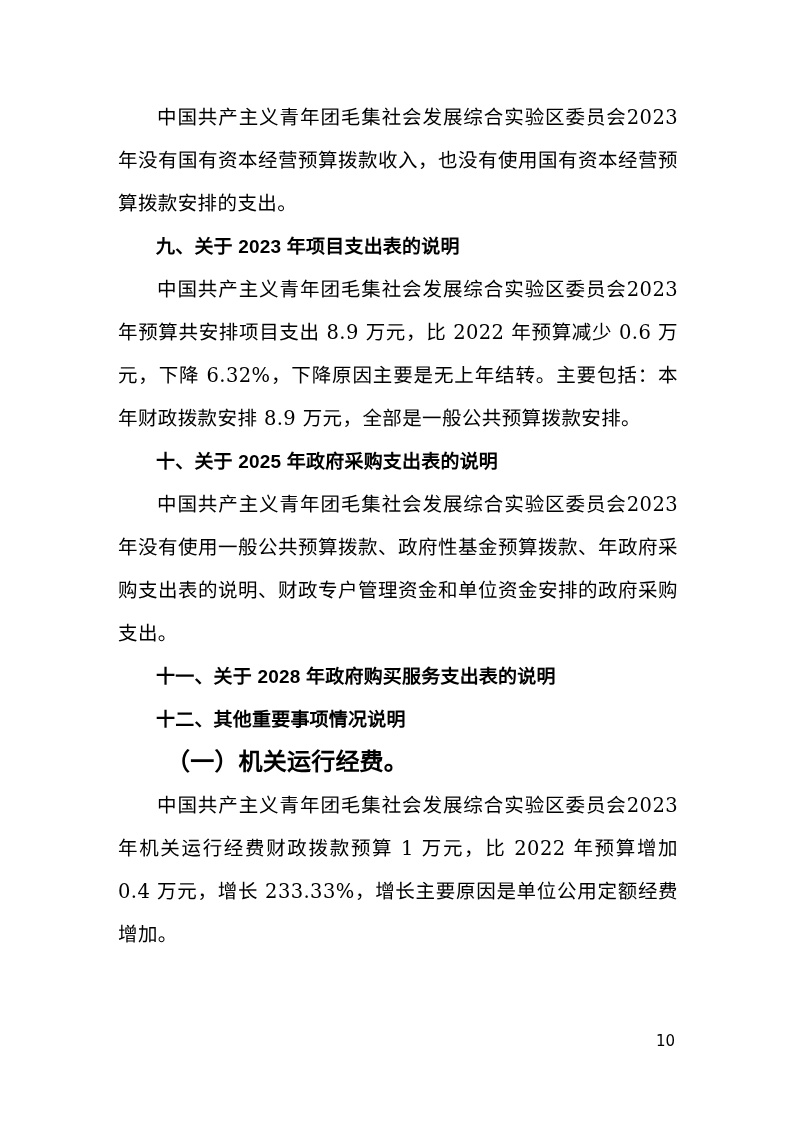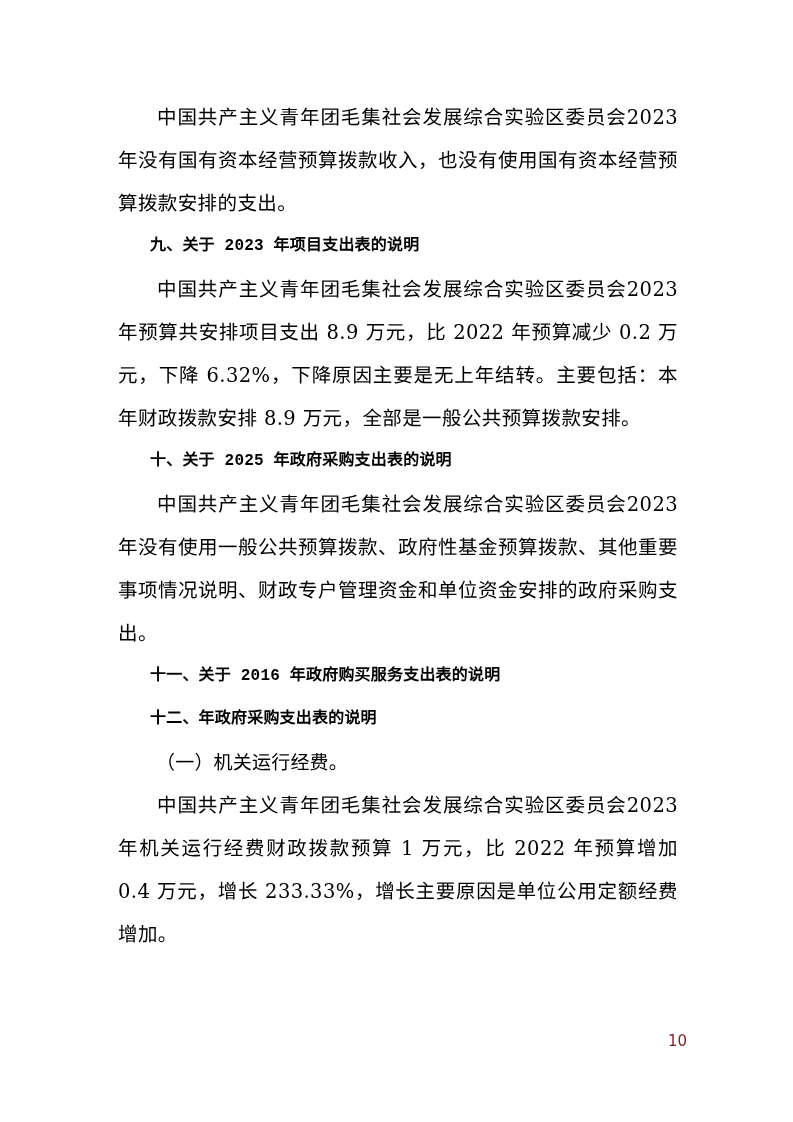--- a/index.html
+++ b/index.html
@@ -33,60 +33,60 @@
     text-align: justify;
     text-justify: inter-ideograph;
     letter-spacing: 0.4px;
   }
   .para {
     text-indent: 2em;
   }
   .heading {
     text-indent: 2em;
     font-weight: bold;
-    font-family: Liberation Mono, monospace;
-    font-size: 16px;
+    font-family: Liberation Sans, sans-serif;
+    font-size: 19px;
     letter-spacing: 0.2px;
   }
   .subheading {
     text-indent: 2em;
-    font-weight: normal;
+    font-weight: bold;
     font-family: "DejaVu Sans", "Liberation Sans", sans-serif;
-    font-size: 19px;
+    font-size: 24px;
     letter-spacing: 0.2px;
   }
   .page-number {
     position: absolute;
-    right: 106px;
+    right: 118px;
     bottom: 72px;
     font-size: 15px;
     font-family: "DejaVu Sans", "Liberation Sans", sans-serif;
-    color: #7f1d1d;
+    color: #000000;
   }
 </style>
 </head>
 <body>
 
 <div class="page">
   <div class="doc-body">
 
     <p class="para">中国共产主义青年团毛集社会发展综合实验区委员会2023年没有国有资本经营预算拨款收入，也没有使用国有资本经营预算拨款安排的支出。</p>
 
     <p class="heading">九、关于 2023 年项目支出表的说明</p>
 
-    <p class="para">中国共产主义青年团毛集社会发展综合实验区委员会2023年预算共安排项目支出 8.9 万元，比 2022 年预算减少 0.2 万元，下降 6.32%，下降原因主要是无上年结转。主要包括：本年财政拨款安排 8.9 万元，全部是一般公共预算拨款安排。</p>
+    <p class="para">中国共产主义青年团毛集社会发展综合实验区委员会2023年预算共安排项目支出 8.9 万元，比 2022 年预算减少 0.6 万元，下降 6.32%，下降原因主要是无上年结转。主要包括：本年财政拨款安排 8.9 万元，全部是一般公共预算拨款安排。</p>
 
     <p class="heading">十、关于 2025 年政府采购支出表的说明</p>
 
-    <p class="para">中国共产主义青年团毛集社会发展综合实验区委员会2023年没有使用一般公共预算拨款、政府性基金预算拨款、其他重要事项情况说明、财政专户管理资金和单位资金安排的政府采购支出。</p>
+    <p class="para">中国共产主义青年团毛集社会发展综合实验区委员会2023年没有使用一般公共预算拨款、政府性基金预算拨款、年政府采购支出表的说明、财政专户管理资金和单位资金安排的政府采购支出。</p>
 
-    <p class="heading">十一、关于 2016 年政府购买服务支出表的说明</p>
+    <p class="heading">十一、关于 2028 年政府购买服务支出表的说明</p>
 
 
-    <p class="heading">十二、年政府采购支出表的说明</p>
+    <p class="heading">十二、其他重要事项情况说明</p>
 
     <p class="subheading">（一）机关运行经费。</p>
 
     <p class="para">中国共产主义青年团毛集社会发展综合实验区委员会2023年机关运行经费财政拨款预算 1 万元，比 2022 年预算增加 0.4 万元，增长 233.33%，增长主要原因是单位公用定额经费增加。</p>
 
   </div>
 
   <div class="page-number">10</div>
 </div>
 

